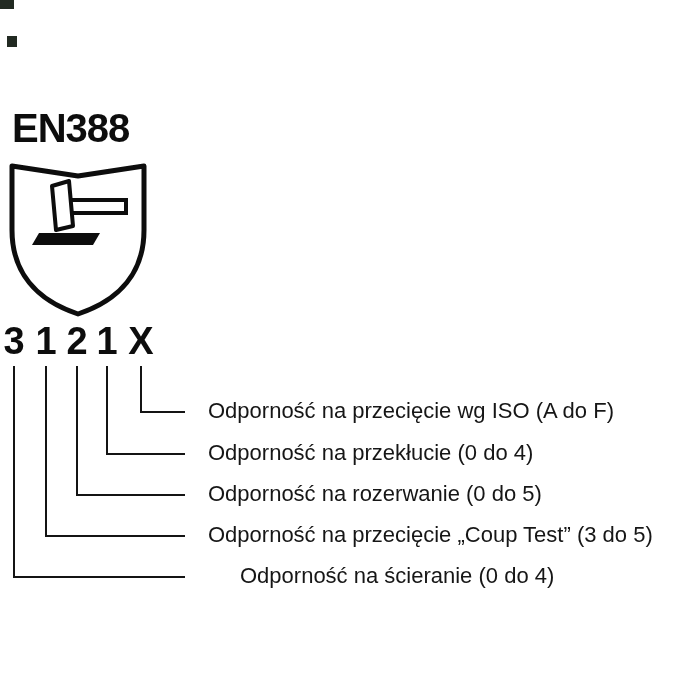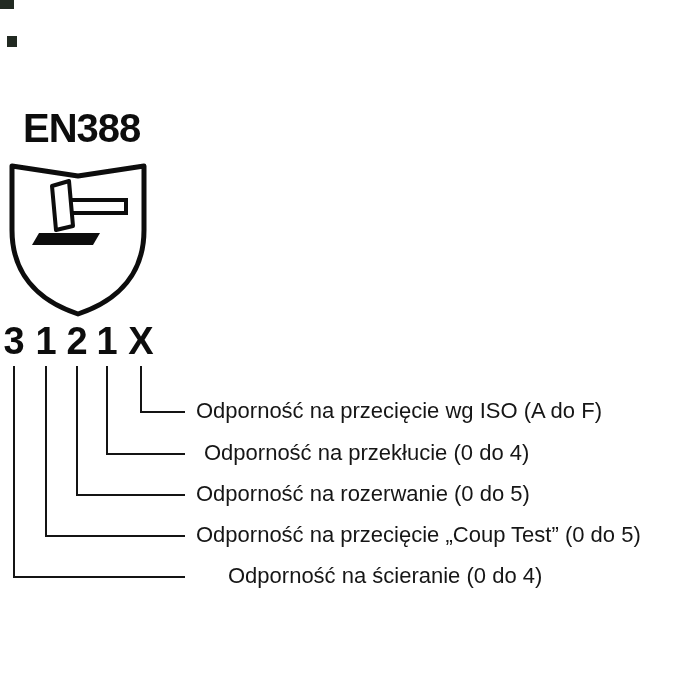--- a/index.html
+++ b/index.html
@@ -4,36 +4,36 @@
 <style>
   html,body{margin:0;padding:0;background:#ffffff;}
   .canvas{
     position:relative;width:700px;height:700px;background:#ffffff;overflow:hidden;
     font-family:"Liberation Sans", sans-serif;color:#161616;
   }
   .mark{position:absolute;background:#222a22;}
   .mark-a{left:0;top:0;width:14px;height:9px;}
   .mark-b{left:7px;top:36px;width:10px;height:11px;}
   .title{
-    position:absolute;left:23px;top:106px;
+    position:absolute;left:12px;top:106px;
     font-size:40px;font-weight:bold;letter-spacing:-1px;color:#0d0d0d;
   }
   .shield{position:absolute;left:8px;top:160px;width:140px;height:158px;}
   .digit{
     position:absolute;top:320px;width:32px;text-align:center;
     font-size:38px;font-weight:bold;color:#0d0d0d;
   }
   .d0{left:-2px;}
   .d1{left:30px;}
   .d2{left:61px;}
   .d3{left:91px;}
   .d4{left:125px;}
   .seg{position:absolute;background:#141414;}
   .label{
-    position:absolute;left:196px;height:26px;line-height:26px;
+    position:absolute;left:208px;height:26px;line-height:26px;
     font-size:22px;color:#161616;white-space:nowrap;
   }
 </style>
 </head>
 <body>
 
 <div class="canvas">
 
   <div class="mark mark-a"></div>
   <div class="mark mark-b"></div>
@@ -61,18 +61,18 @@
   <div class="seg" style="left:45px; top:366px;width:2px;height:171px;"></div>
   <div class="seg" style="left:13px; top:366px;width:2px;height:212px;"></div>
 
   <div class="seg" style="left:140px;top:411px;width:45px; height:2px;"></div>
   <div class="seg" style="left:106px;top:453px;width:79px; height:2px;"></div>
   <div class="seg" style="left:76px; top:494px;width:109px;height:2px;"></div>
   <div class="seg" style="left:45px; top:535px;width:140px;height:2px;"></div>
   <div class="seg" style="left:13px; top:576px;width:172px;height:2px;"></div>
 
   <div class="label" style="top:398px;">Odporność na przecięcie wg ISO (A do F)</div>
-  <div class="label" style="top:440px;margin-left:8px;">Odporność na przekłucie (0 do 4)</div>
+  <div class="label" style="top:440px;">Odporność na przekłucie (0 do 4)</div>
   <div class="label" style="top:481px;">Odporność na rozerwanie (0 do 5)</div>
-  <div class="label" style="top:522px;">Odporność na przecięcie „Coup Test” (0 do 5)</div>
+  <div class="label" style="top:522px;">Odporność na przecięcie „Coup Test” (3 do 5)</div>
   <div class="label" style="top:563px;margin-left:32px;">Odporność na ścieranie (0 do 4)</div>
 
 </div>
 
 </body></html>

